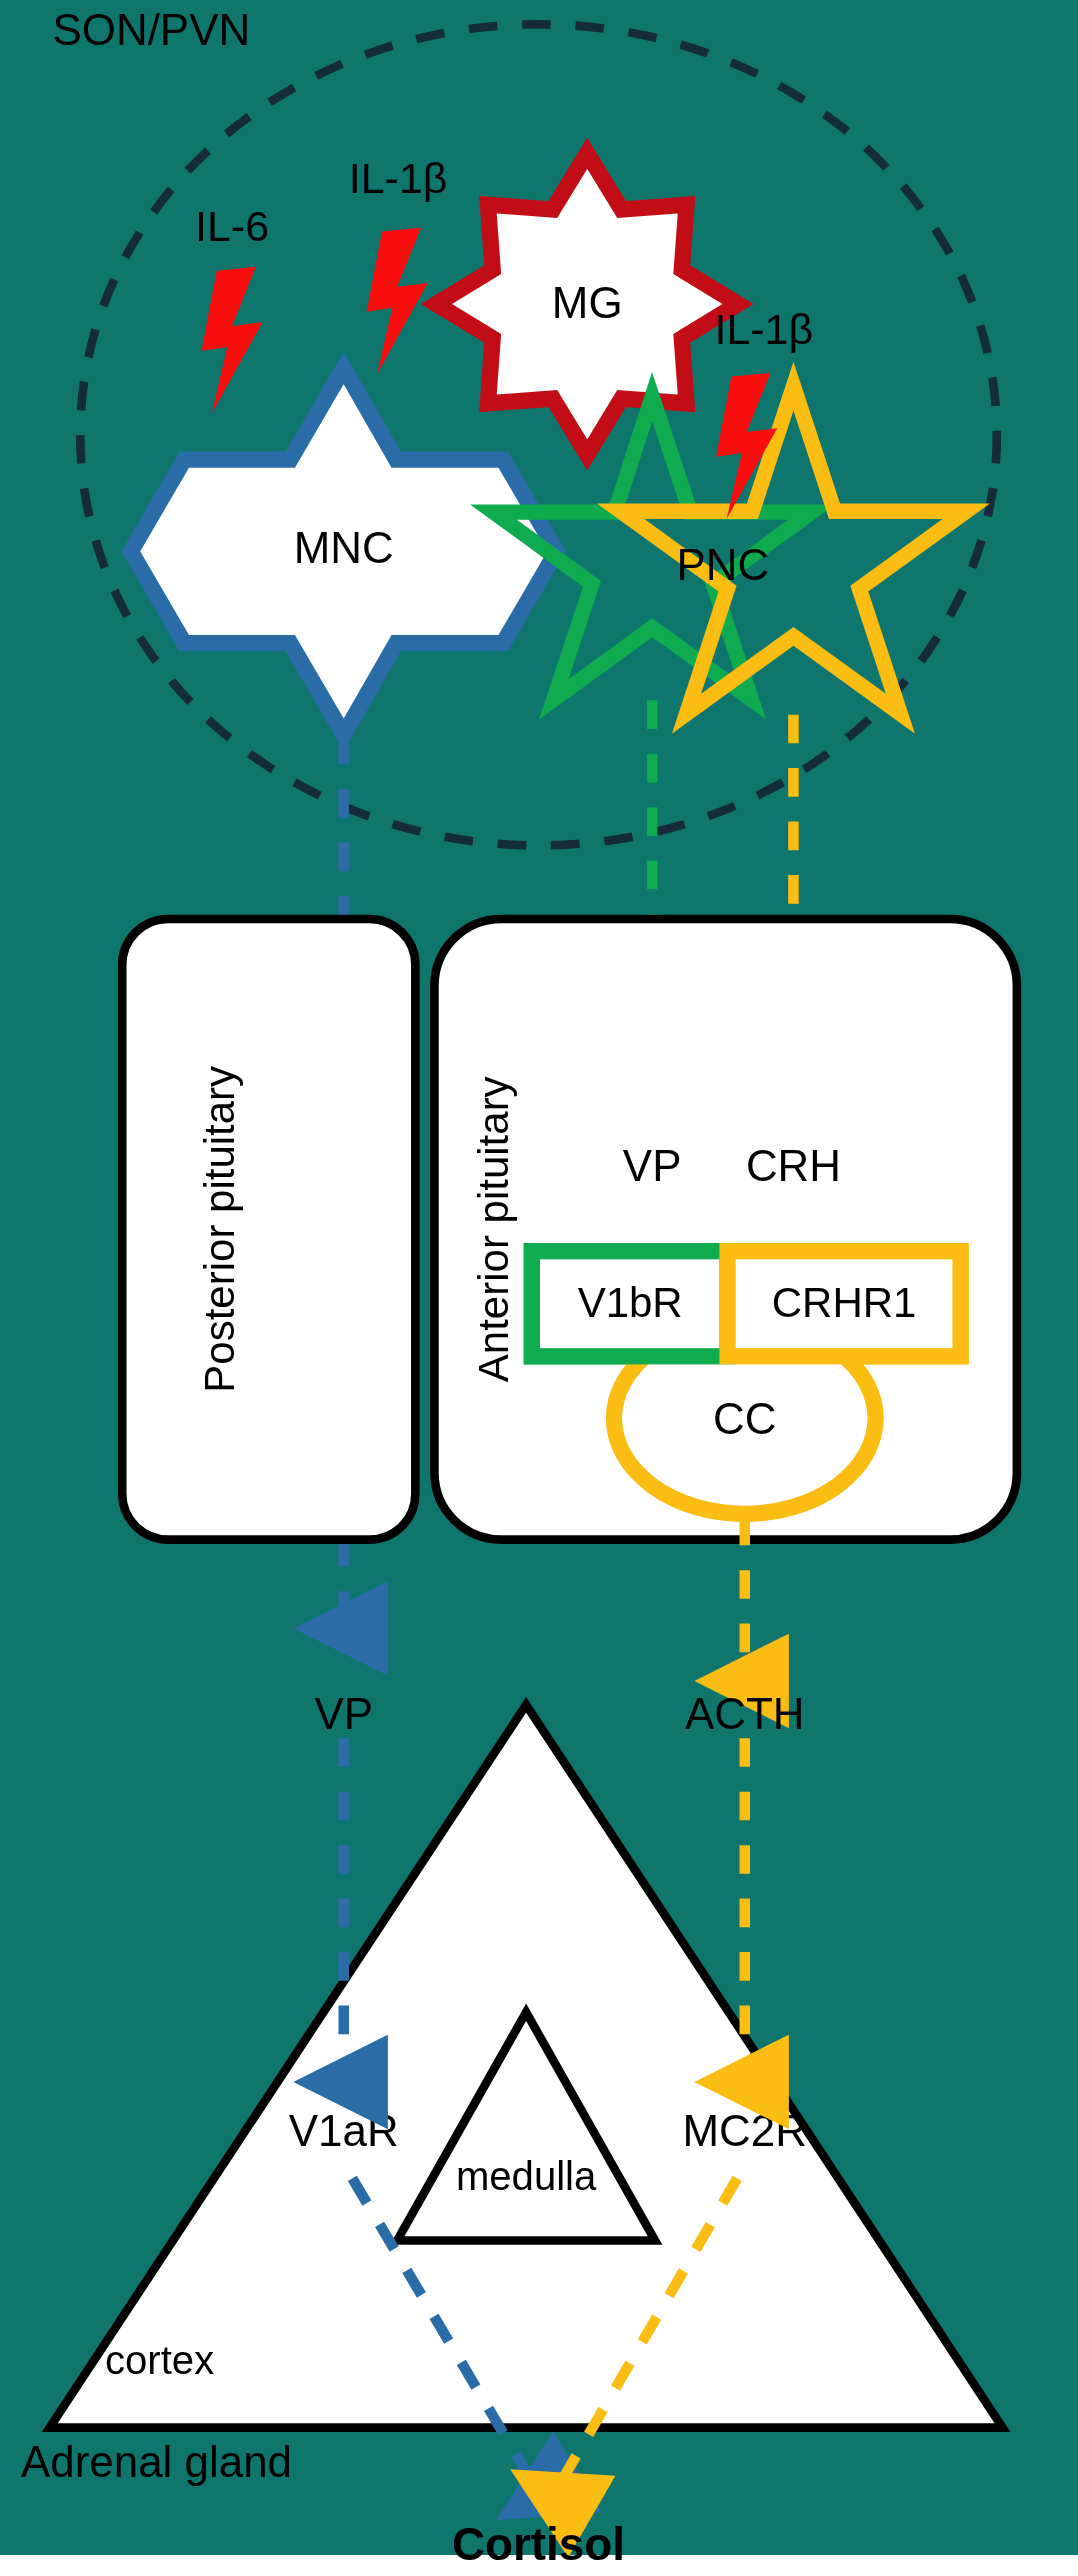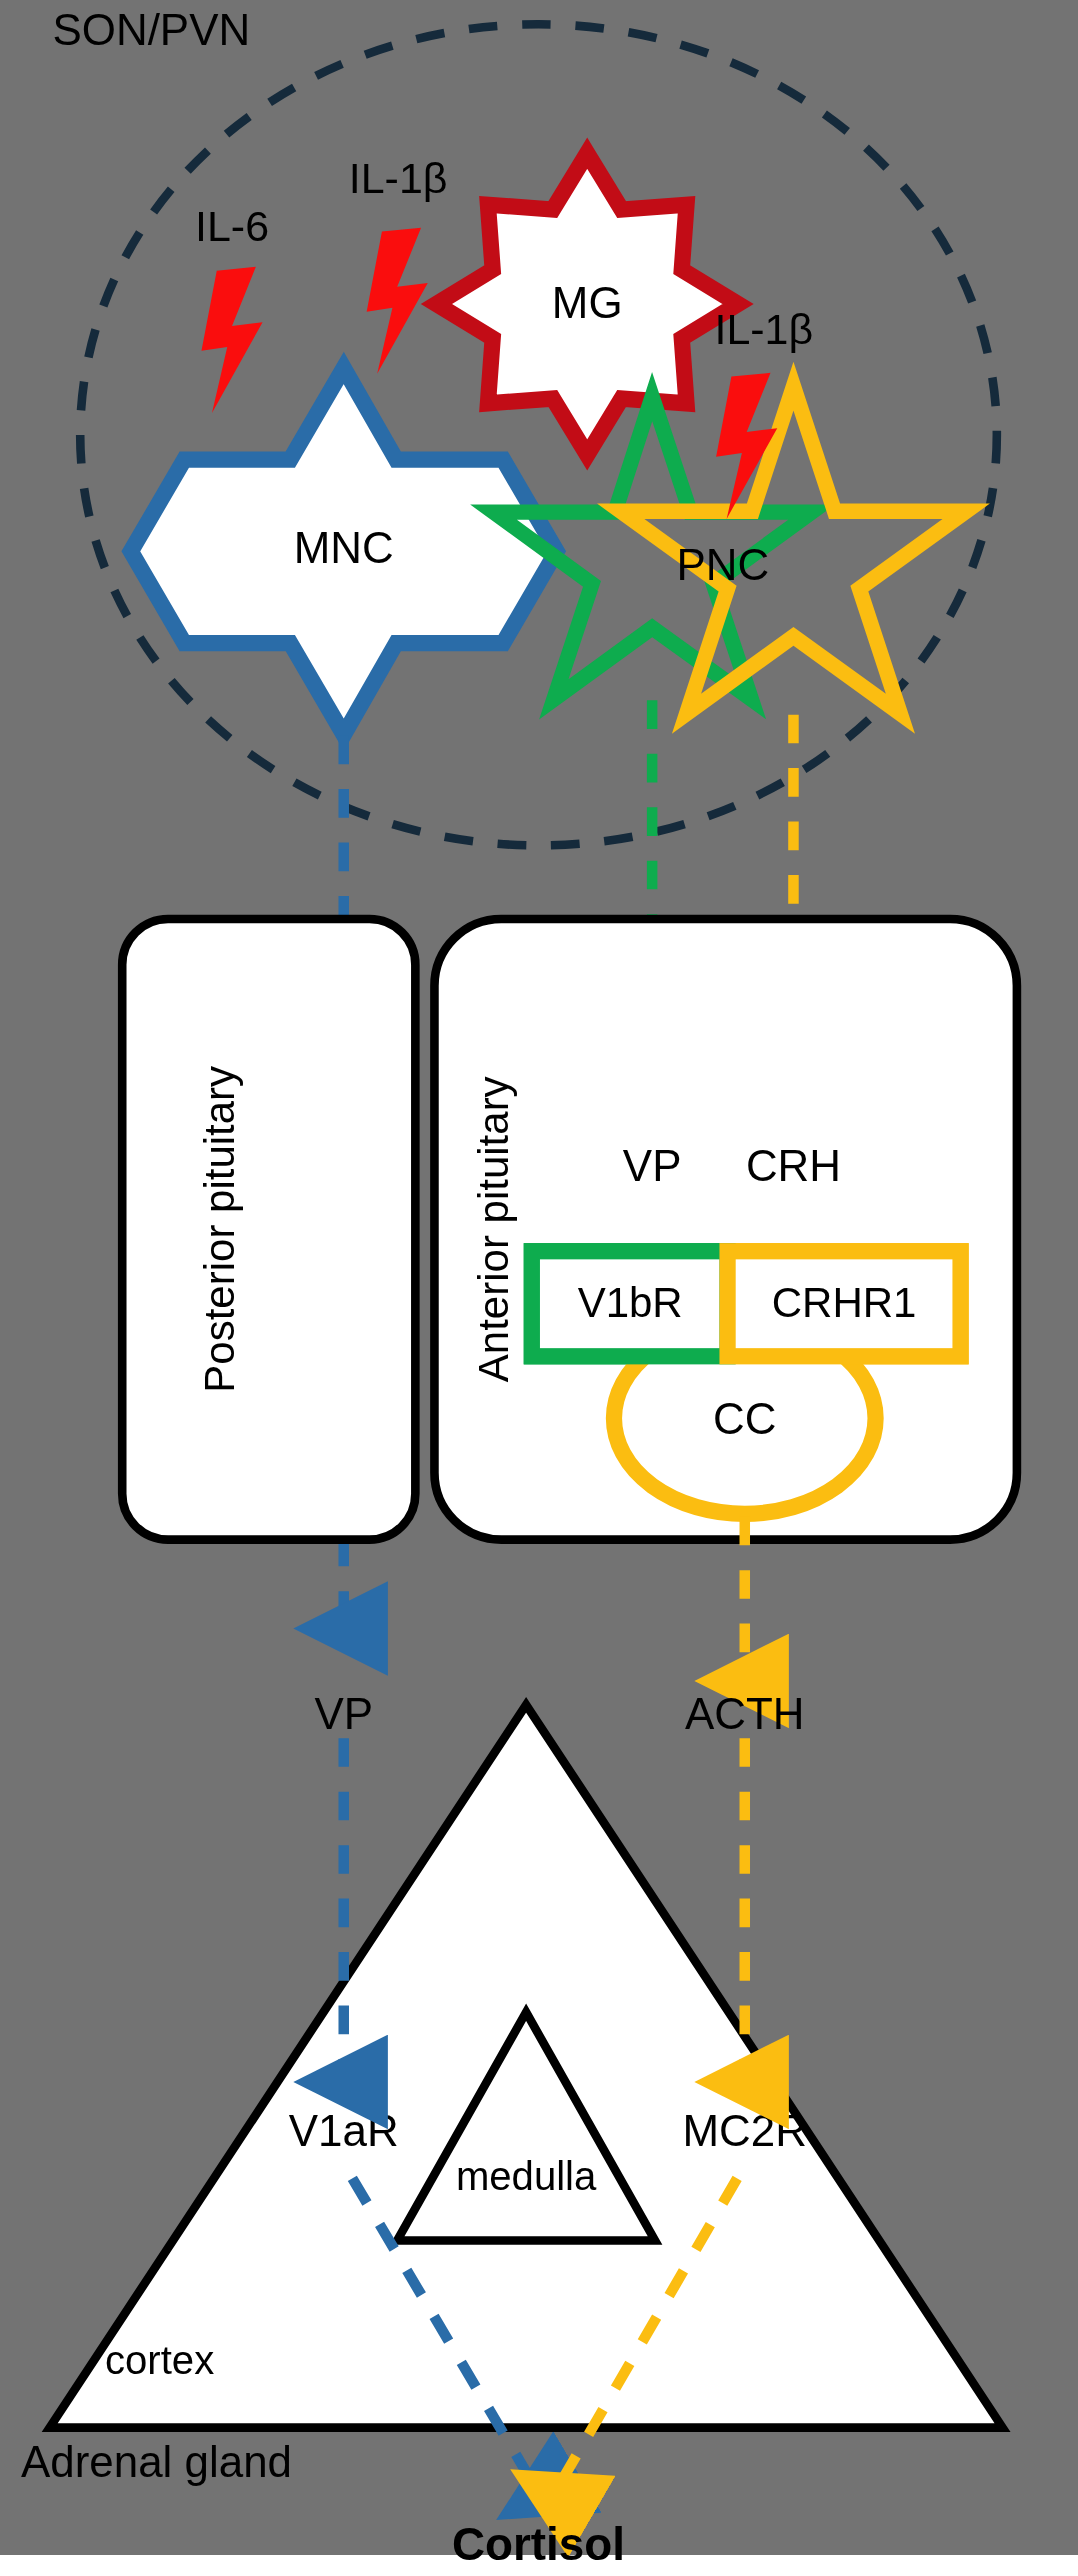--- a/index.html
+++ b/index.html
@@ -1,17 +1,17 @@
 <!DOCTYPE html>
 <html><head>
 <meta charset="utf-8">
 <style>
   html,body{margin:0;padding:0;background:#ffffff;}
   body{width:1078px;height:2576px;font-family:"Liberation Sans",sans-serif;overflow:hidden;}
-  #stage{position:relative;width:1078px;height:2555px;background:#737373;}
+  #stage{position:relative;width:1078px;height:2555px;background:#0f766e;}
   #stage svg{display:block;width:1078px;height:2576px;}
   .lbl{font-family:"Liberation Sans",sans-serif;fill:#000;text-anchor:middle;dominant-baseline:middle;}
   .lbl-left{text-anchor:start;}
 </style>
 </head>
 <body>
 
 <div id="stage">
 <svg viewBox="0 0 1129 2697" xmlns="http://www.w3.org/2000/svg">
   <defs>

